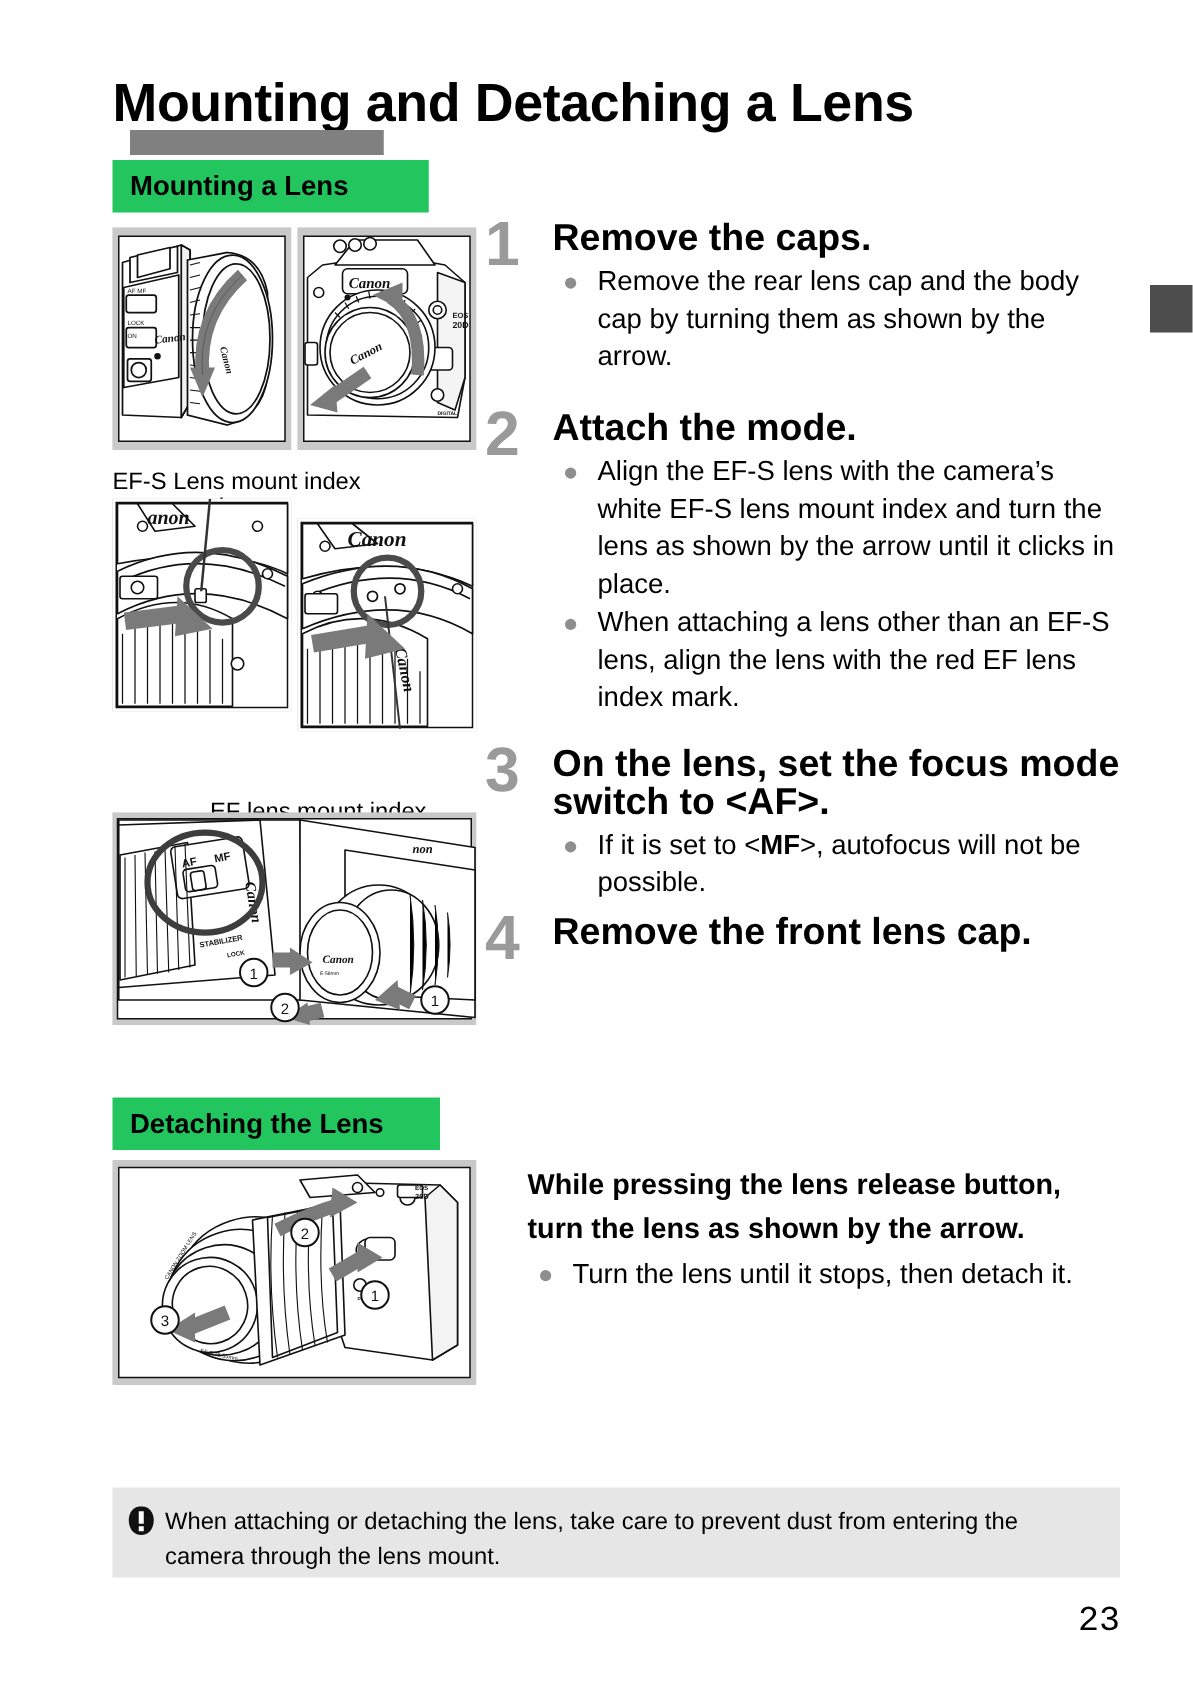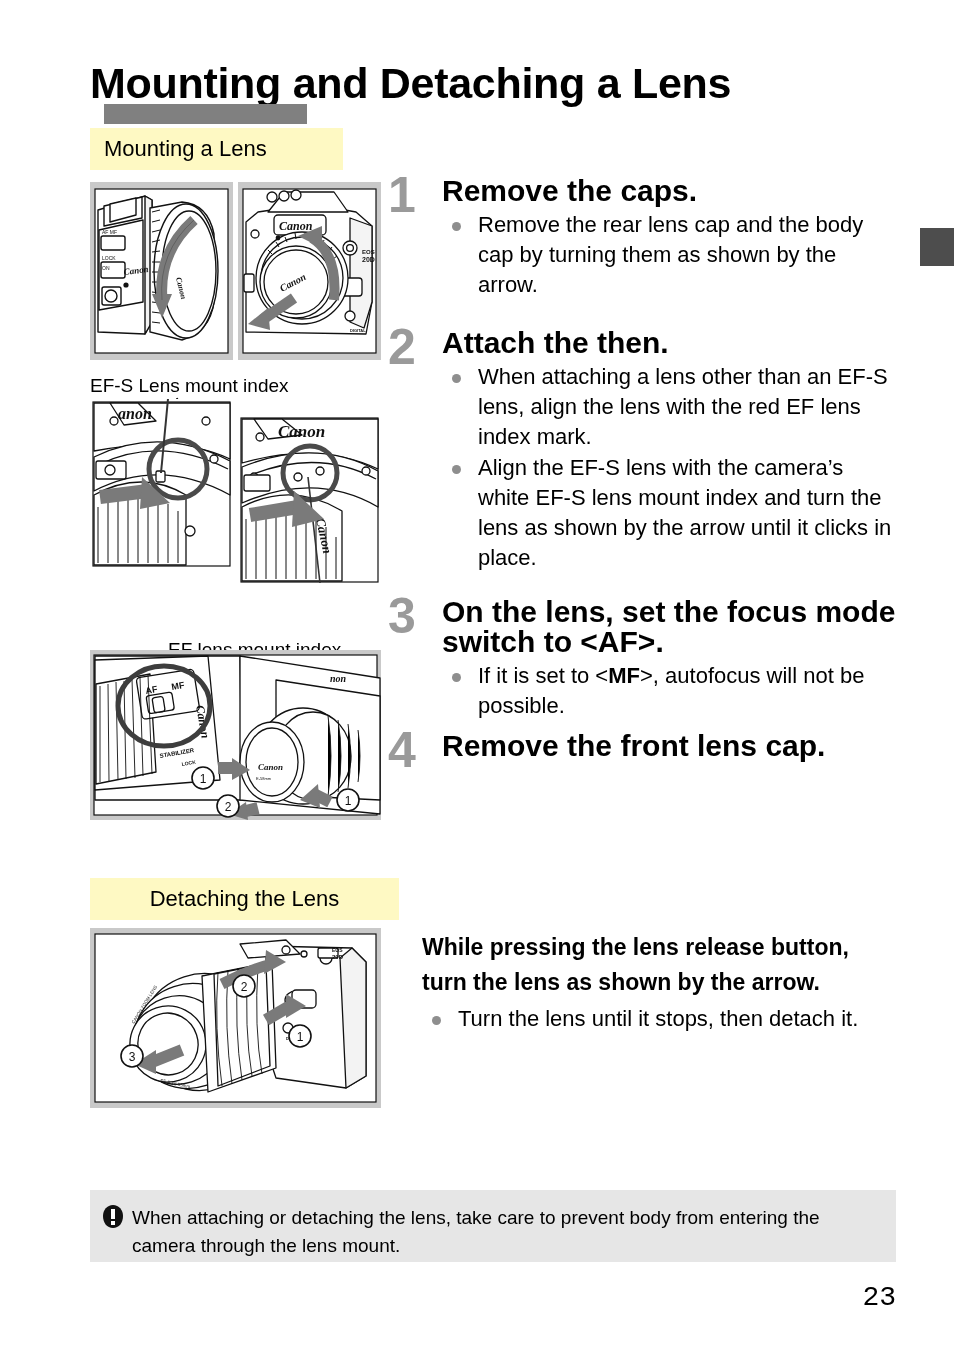--- a/index.html
+++ b/index.html
@@ -27,27 +27,27 @@
     margin-left:14px; margin-bottom:6px;
   }
   .edge-tab {
     position:absolute; right:0; top:228px;
     width:34px; height:38px; background:#4d4d4d;
   }
 
   
   .section-chip {
     position:absolute;
-    background:#fef9c3;
-    font-size:22px; font-weight:normal;
+    background:#22c55e;
+    font-size:22px; font-weight:bold;
     display:flex; align-items:center;
     padding:0 14px;
   }
   #chip-mounting { left:90px; top:128px; width:253px; height:42px; }
-  #chip-detaching { left:90px; top:878px; width:309px; height:42px;justify-content:center; }
+  #chip-detaching { left:90px; top:878px; width:262px; height:42px; }
 
   
   .fig { position:absolute; background:#c9c9c9; }
   .fig svg { display:block; width:100%; height:100%; }
 
   #fig-lens-cap   { left:90px;  top:182px; width:143px; height:178px; }
   #fig-body-cap   { left:238px; top:182px; width:143px; height:178px; }
   #fig-efs-index  { left:90px;  top:399px; width:143px; height:170px;text-align:center; }
   #fig-ef-index   { left:238px; top:415px; width:143px; height:170px; }
   #fig-focus      { left:90px;  top:650px; width:291px; height:170px; }
@@ -384,24 +384,24 @@
         <p class="step-title">Remove the caps.</p>
         <ul class="bullets">
           <li>Remove the rear lens cap and the body cap by turning them as shown by the arrow.</li>
         </ul>
       </div>
     </div>
 
     <div class="step" id="step-2">
       <div class="step-num">2</div>
       <div class="step-body">
-        <p class="step-title">Attach the then.</p>
+        <p class="step-title">Attach the mode.</p>
         <ul class="bullets">
+          <li>Align the EF-S lens with the camera’s white EF-S lens mount index and turn the lens as shown by the arrow until it clicks in place.</li>
           <li>When attaching a lens other than an EF-S lens, align the lens with the red EF lens index mark.</li>
-          <li>Align the EF-S lens with the camera’s white EF-S lens mount index and turn the lens as shown by the arrow until it clicks in place.</li>
         </ul>
       </div>
     </div>
 
     <div class="step" id="step-3">
       <div class="step-num">3</div>
       <div class="step-body">
         <p class="step-title"><span>On the lens, set the focus mode switch to &lt;</span><b>AF</b><span>&gt;.</span></p>
         <ul class="bullets">
           <li><span>If it is set to &lt;</span><b>MF</b><span>&gt;, autofocus will not be possible.</span></li>
@@ -497,18 +497,18 @@
   </div>
 
   <div class="note">
     <div class="note-icon">
       <svg width="22" height="24" viewBox="0 0 22 24" xmlns="http://www.w3.org/2000/svg">
         <path d="M11 0 C17 0 21 5 21 11 C21 18 17 23 11 23 C5 23 1 18 1 11 C1 5 5 0 11 0 Z" fill="#111"></path>
         <rect x="9" y="4" width="4" height="10" fill="#fff"></rect>
         <rect x="9" y="16" width="4" height="4" fill="#fff"></rect>
       </svg>
     </div>
-    <div class="note-text">When attaching or detaching the lens, take care to prevent body from entering the camera through the lens mount.</div>
+    <div class="note-text">When attaching or detaching the lens, take care to prevent dust from entering the camera through the lens mount.</div>
   </div>
 
   <div class="page-num">23</div>
 
 </div>
 
 </body></html>

